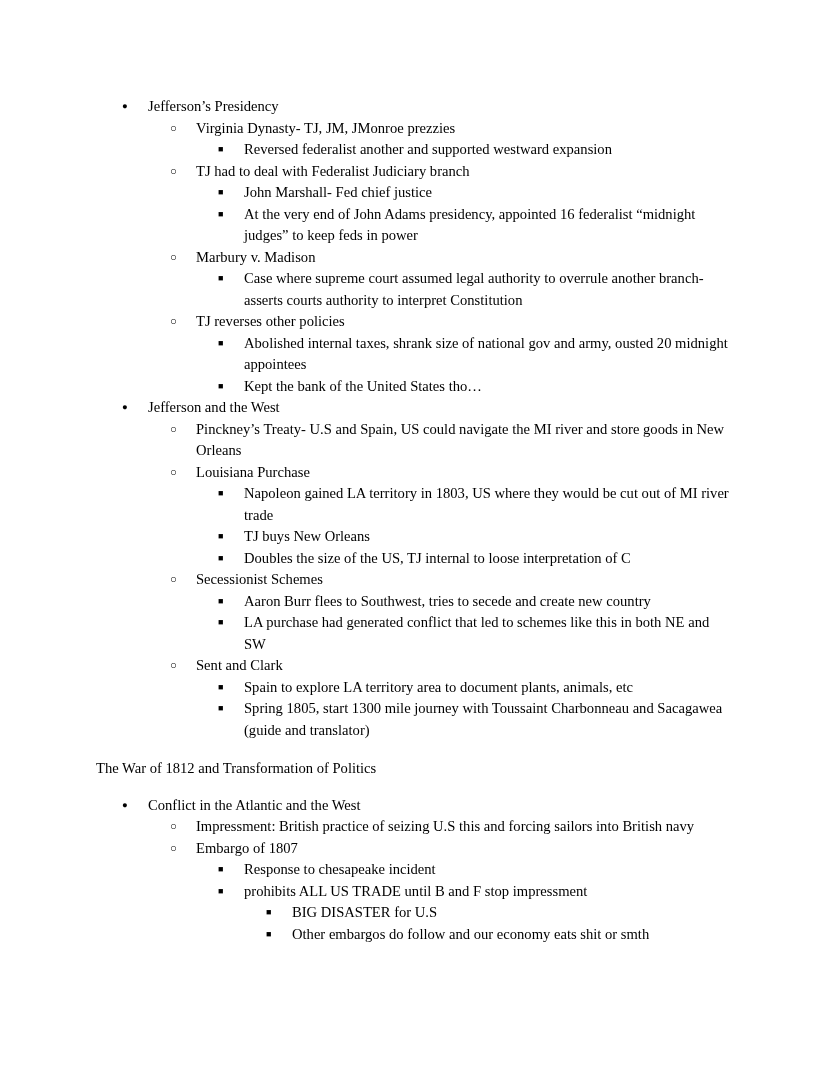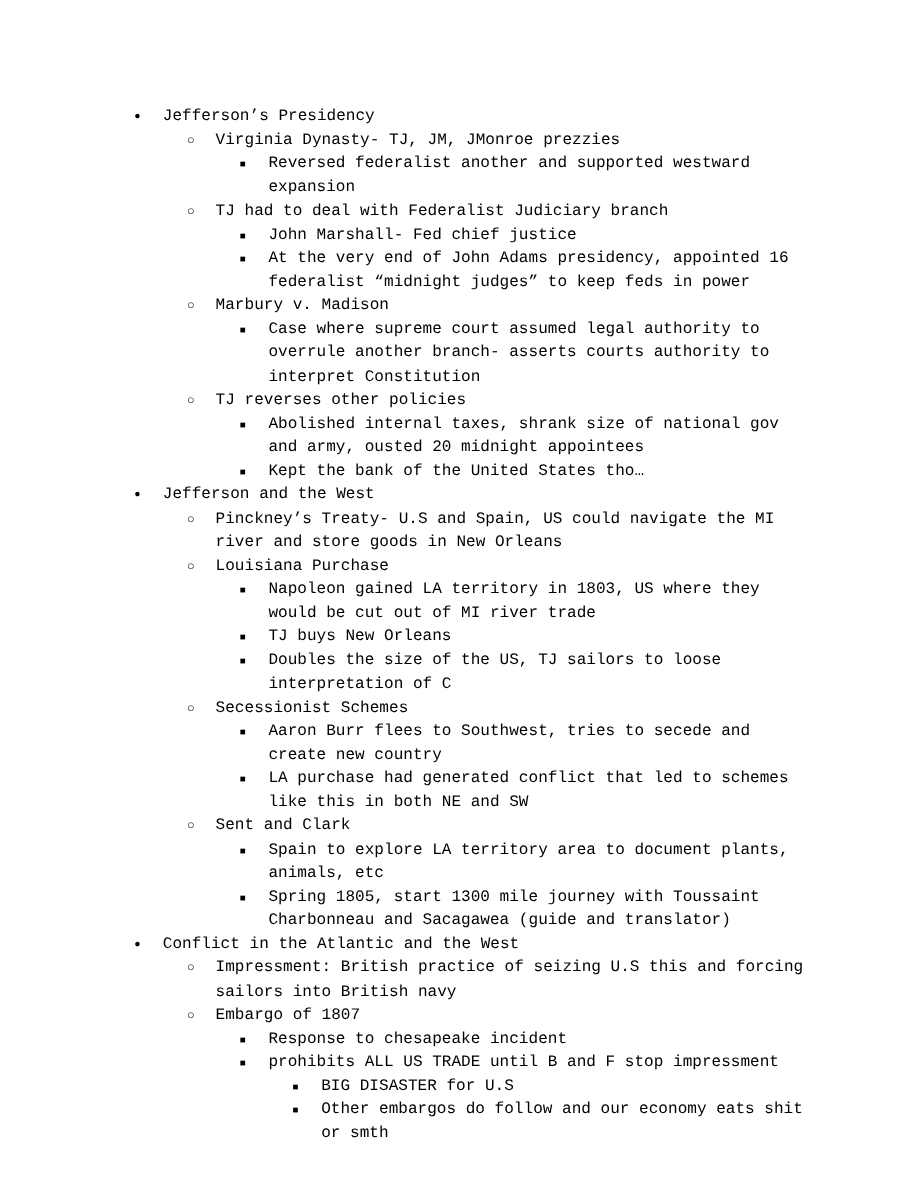--- a/index.html
+++ b/index.html
@@ -22,21 +22,21 @@
   .lvl4{margin-left:170px;}
   .bullet{
     flex:0 0 26px;
     width:26px;
     display:inline-block;
     line-height:21.5px;
   }
   .disc{font-size:9.5px;}
   .circle{font-size:11.5px;}
   .square{font-size:9px;}
-  .txt{flex:1;font-family:Liberation Mono, monospace;}
+  .txt{flex:1;}
   .heading{
     margin:17px 0 15px 0;
     font-size:14.6px;
     font-weight:normal;
     line-height:21.5px;
   }
 </style>
 </head>
 <body>
 
@@ -101,21 +101,21 @@
   <div class="li lvl3">
     <span class="bullet square">■</span>
     <span class="txt">Napoleon gained LA territory in 1803, US where they would be cut out of MI river trade</span>
   </div>
   <div class="li lvl3">
     <span class="bullet square">■</span>
     <span class="txt">TJ buys New Orleans</span>
   </div>
   <div class="li lvl3">
     <span class="bullet square">■</span>
-    <span class="txt">Doubles the size of the US, TJ sailors to loose interpretation of C</span>
+    <span class="txt">Doubles the size of the US, TJ internal to loose interpretation of C</span>
   </div>
   <div class="li lvl2">
     <span class="bullet circle">○</span>
     <span class="txt">Secessionist Schemes</span>
   </div>
   <div class="li lvl3">
     <span class="bullet square">■</span>
     <span class="txt">Aaron Burr flees to Southwest, tries to secede and create new country</span>
   </div>
   <div class="li lvl3">
@@ -128,20 +128,21 @@
   </div>
   <div class="li lvl3">
     <span class="bullet square">■</span>
     <span class="txt">Spain to explore LA territory area to document plants, animals, etc</span>
   </div>
   <div class="li lvl3">
     <span class="bullet square">■</span>
     <span class="txt">Spring 1805, start 1300 mile journey with Toussaint Charbonneau and Sacagawea (guide and translator)</span>
   </div>
 
+  <div class="heading">The War of 1812 and Transformation of Politics</div>
 
   <div class="li lvl1">
     <span class="bullet disc">●</span>
     <span class="txt">Conflict in the Atlantic and the West</span>
   </div>
   <div class="li lvl2">
     <span class="bullet circle">○</span>
     <span class="txt">Impressment: British practice of seizing U.S this and forcing sailors into British navy</span>
   </div>
   <div class="li lvl2">

